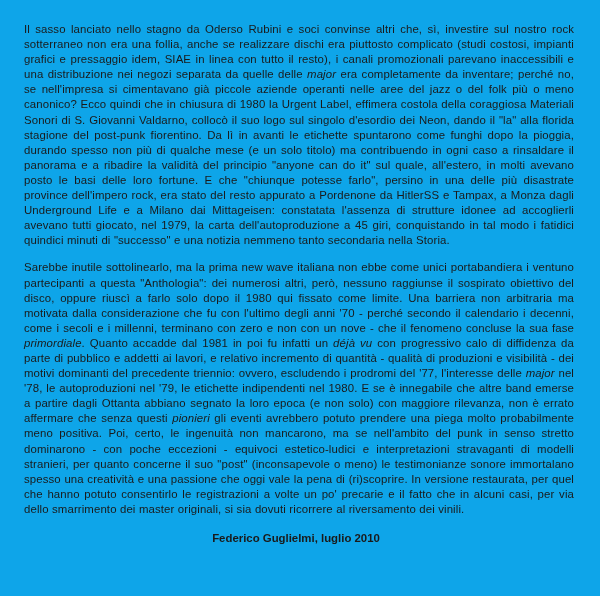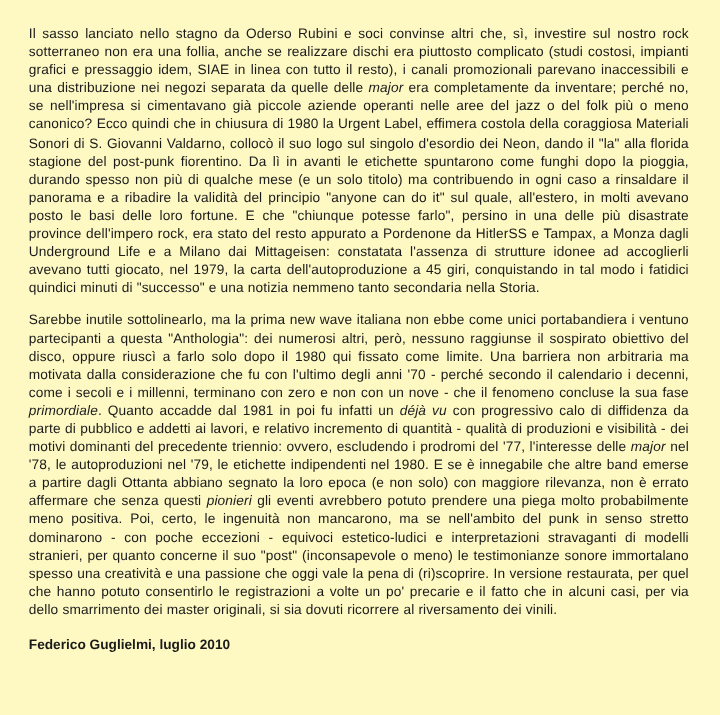--- a/index.html
+++ b/index.html
@@ -12,40 +12,40 @@
     background: #f0ece3;
     font-family: "Liberation Sans", sans-serif;
     color: #1a1a1a;
     overflow: hidden;
   }
   .page {
     width: 600px;
     height: 596px;
     box-sizing: border-box;
     padding: 22px 26px 0 24px;
-    background: #fef9c3;
+    background: #0ea5e9;
   }
   .body-text {
     font-size: 11.4px;
     line-height: 15.1px;
     text-align: justify;
     text-justify: inter-word;
     letter-spacing: 0.01em;
     word-spacing: 0.01em;
   }
   .para {
     margin: 0;
     text-indent: 0;
   }
   .para + .para {
     margin-top: 12px;
   }
   .signature {
     margin-top: 15px;
-    text-align: left;
+    text-align: center;
     font-size: 11.4px;
     font-weight: bold;
     padding-right: 6px;
   }
   i { font-style: italic; }
 </style>
 </head>
 <body>
 
 <div class="page">

